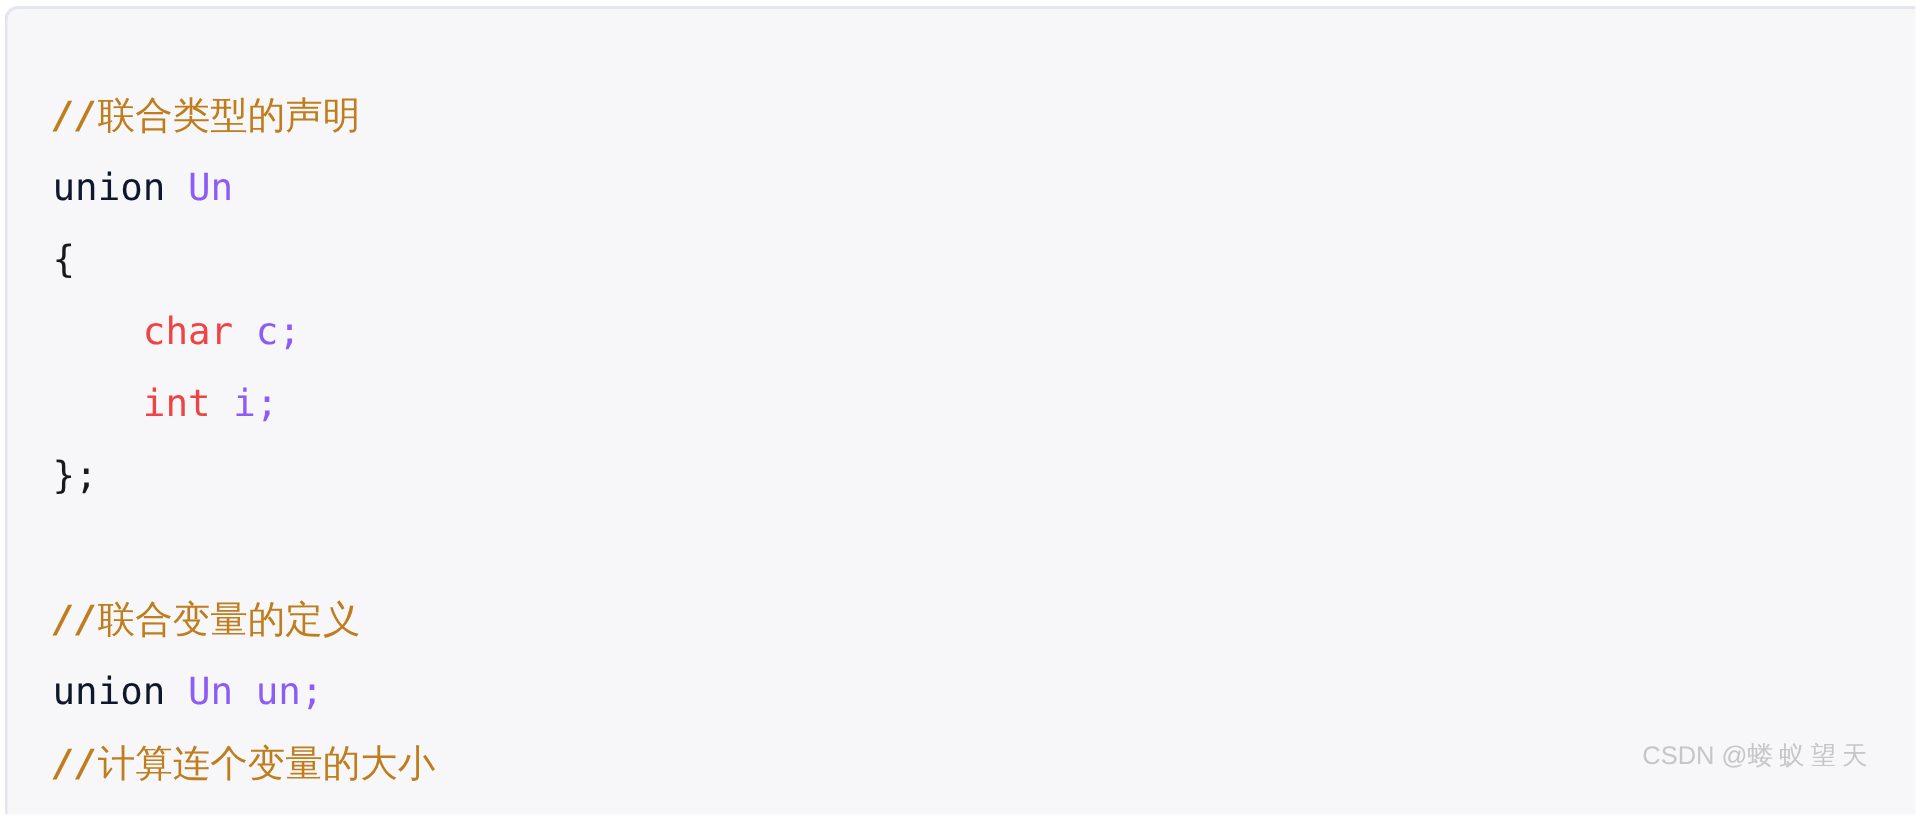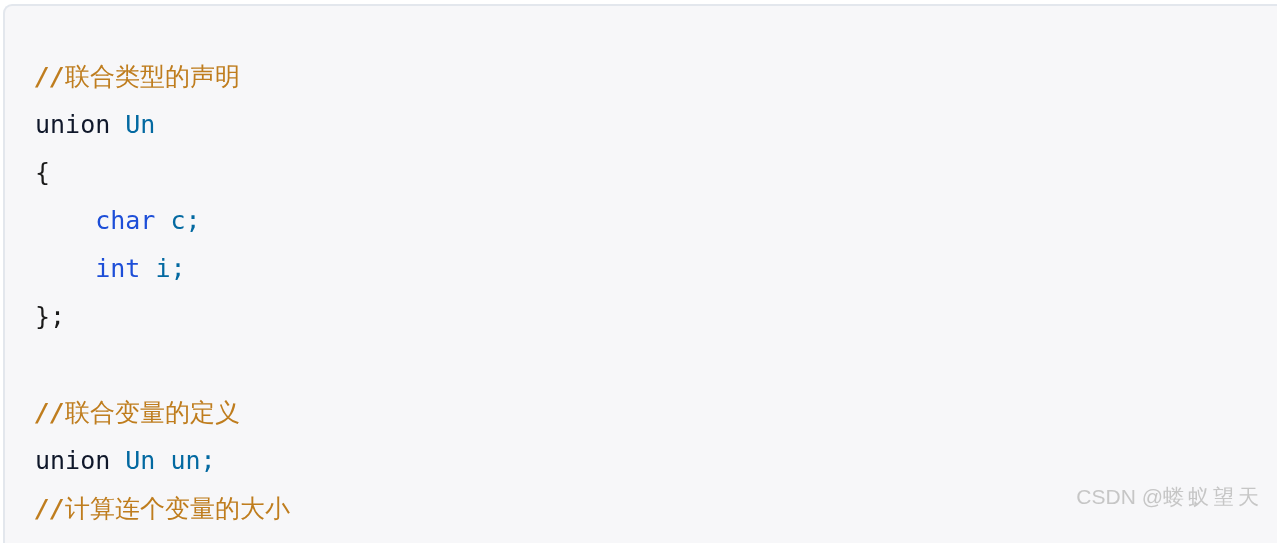--- a/index.html
+++ b/index.html
@@ -44,39 +44,39 @@
   }
 
   .code-line {
     height: 48px;
     white-space: pre;
   }
 
   
   .tok-comment  { color: #bf7d1e; font-family: "DejaVu Serif", "Liberation Serif", serif; }
   .tok-keyword  { color: #0f172a; }
-  .tok-type     { color: #1d4ed8; }
-  .tok-plain    { color: #0369a1; }
+  .tok-type     { color: #ef4444; }
+  .tok-plain    { color: #8b5cf6; }
   .tok-string   { color: #a31515; }
   .tok-punct    { color: #1a1a1a; }
 
   
   .tok-comment .slashes {
     font-family: "DejaVu Sans Mono", "Liberation Mono", monospace;
     font-style: italic;
     font-weight: 700;
   }
 
   
   .watermark {
     position: absolute;
-    right: 14px;
+    right: 28px;
     bottom: 8px;
     font-family: "Liberation Sans", "DejaVu Sans", sans-serif;
-    font-size: 21px;
+    font-size: 17px;
     color: #c6c6c6;
     white-space: pre;
     user-select: none;
   }
   .watermark .wm-cn { letter-spacing: 4px; }
 </style>
 </head>
 <body>
 
 <div id="screenshot">

